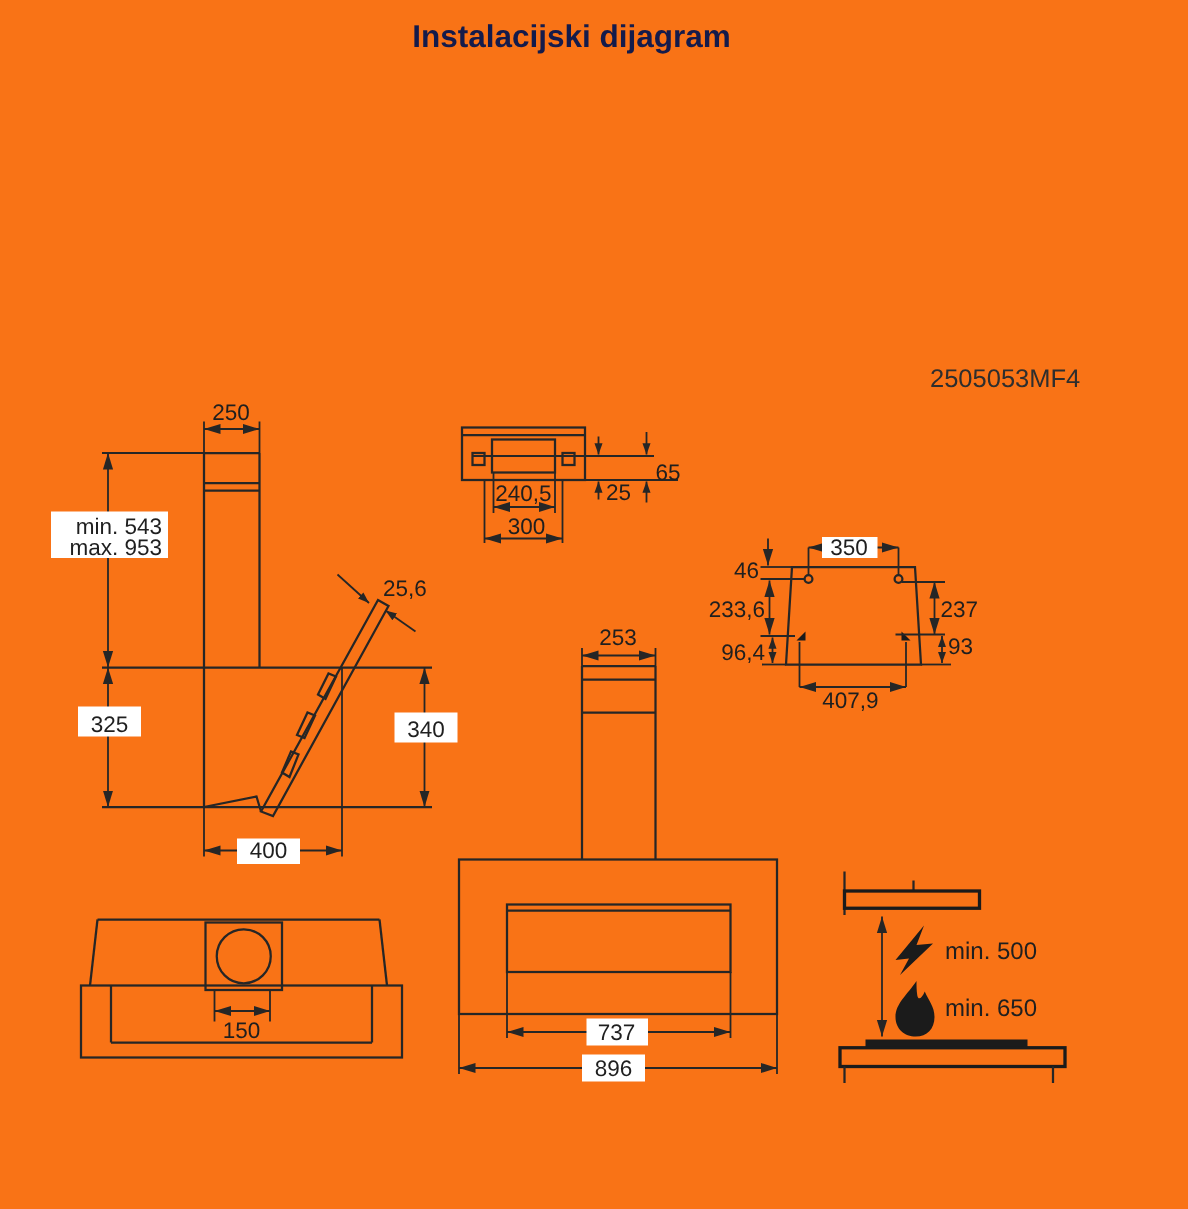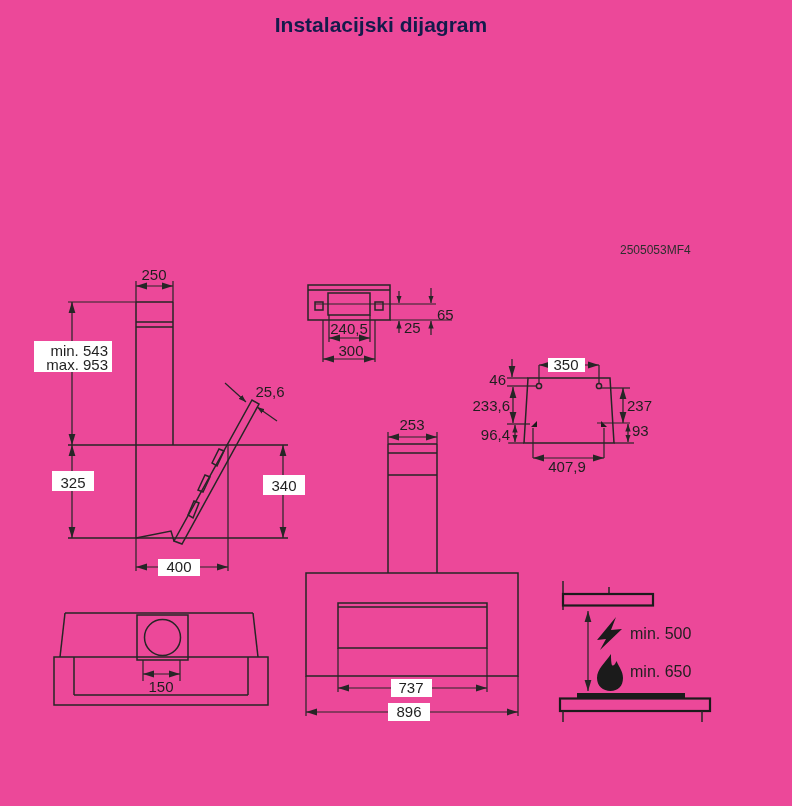--- a/index.html
+++ b/index.html
@@ -1,20 +1,20 @@
 <!DOCTYPE html>
 <html><head>
 <meta charset="utf-8">
 <style>
   html,body{margin:0;padding:0;background:#ffffff;}
-  .page{position:relative;width:792px;height:806px;background:#ec4899;overflow:hidden;
+  .page{position:relative;width:792px;height:806px;background:#f97316;overflow:hidden;
         font-family:"Liberation Sans",sans-serif;}
   .title{position:absolute;top:13px;left:0;width:762px;text-align:center;
          font-size:21px;font-weight:bold;color:#141b4b;}
-  .model{position:absolute;left:620px;top:243px;font-size:12px;color:#2e2e2e;}
+  .model{position:absolute;left:620px;top:243px;font-size:17px;color:#2e2e2e;}
   svg{position:absolute;left:0;top:0;}
   .ln{fill:none;stroke:#262626;stroke-width:1.5;stroke-linejoin:miter;stroke-linecap:butt;}
   .bd{fill:none;stroke:#1b1b1b;stroke-width:2.2;stroke-linejoin:miter;}
   .dm{fill:none;stroke:#262626;stroke-width:1.2;stroke-linecap:butt;}
   .fl{fill:#1b1b1b;stroke:none;}
   .wbg{fill:#ffffff;stroke:none;}
   .dim{font-family:"Liberation Sans",sans-serif;font-size:15px;fill:#1f1f1f;}
   .dim2{font-family:"Liberation Sans",sans-serif;font-size:16px;fill:#1f1f1f;}
 </style>
 </head>

